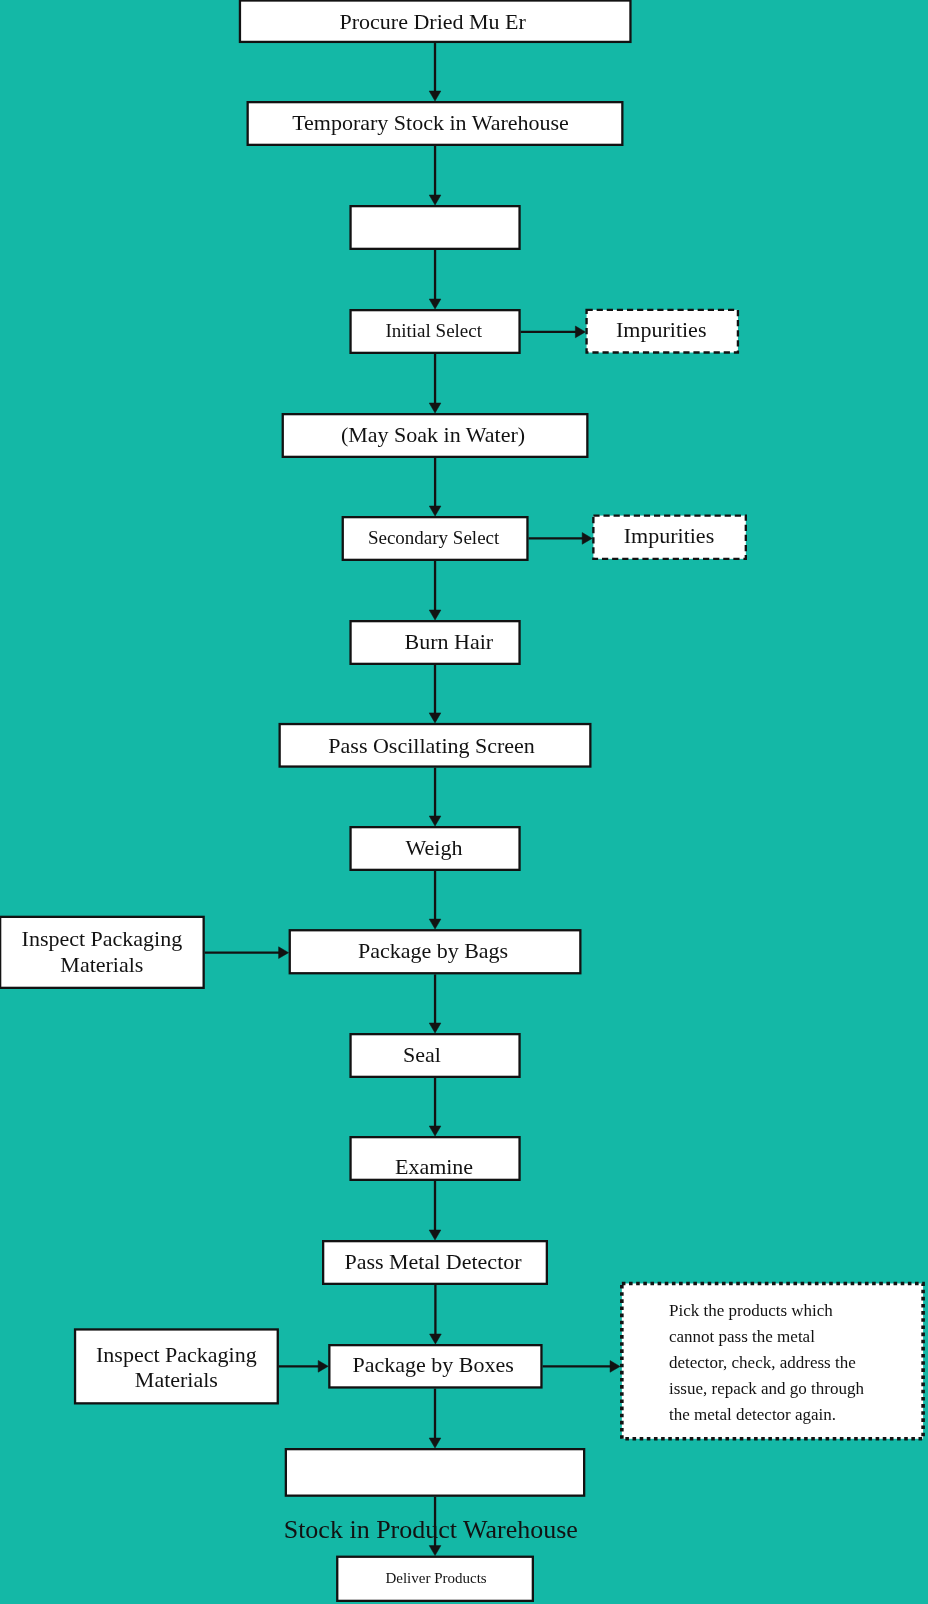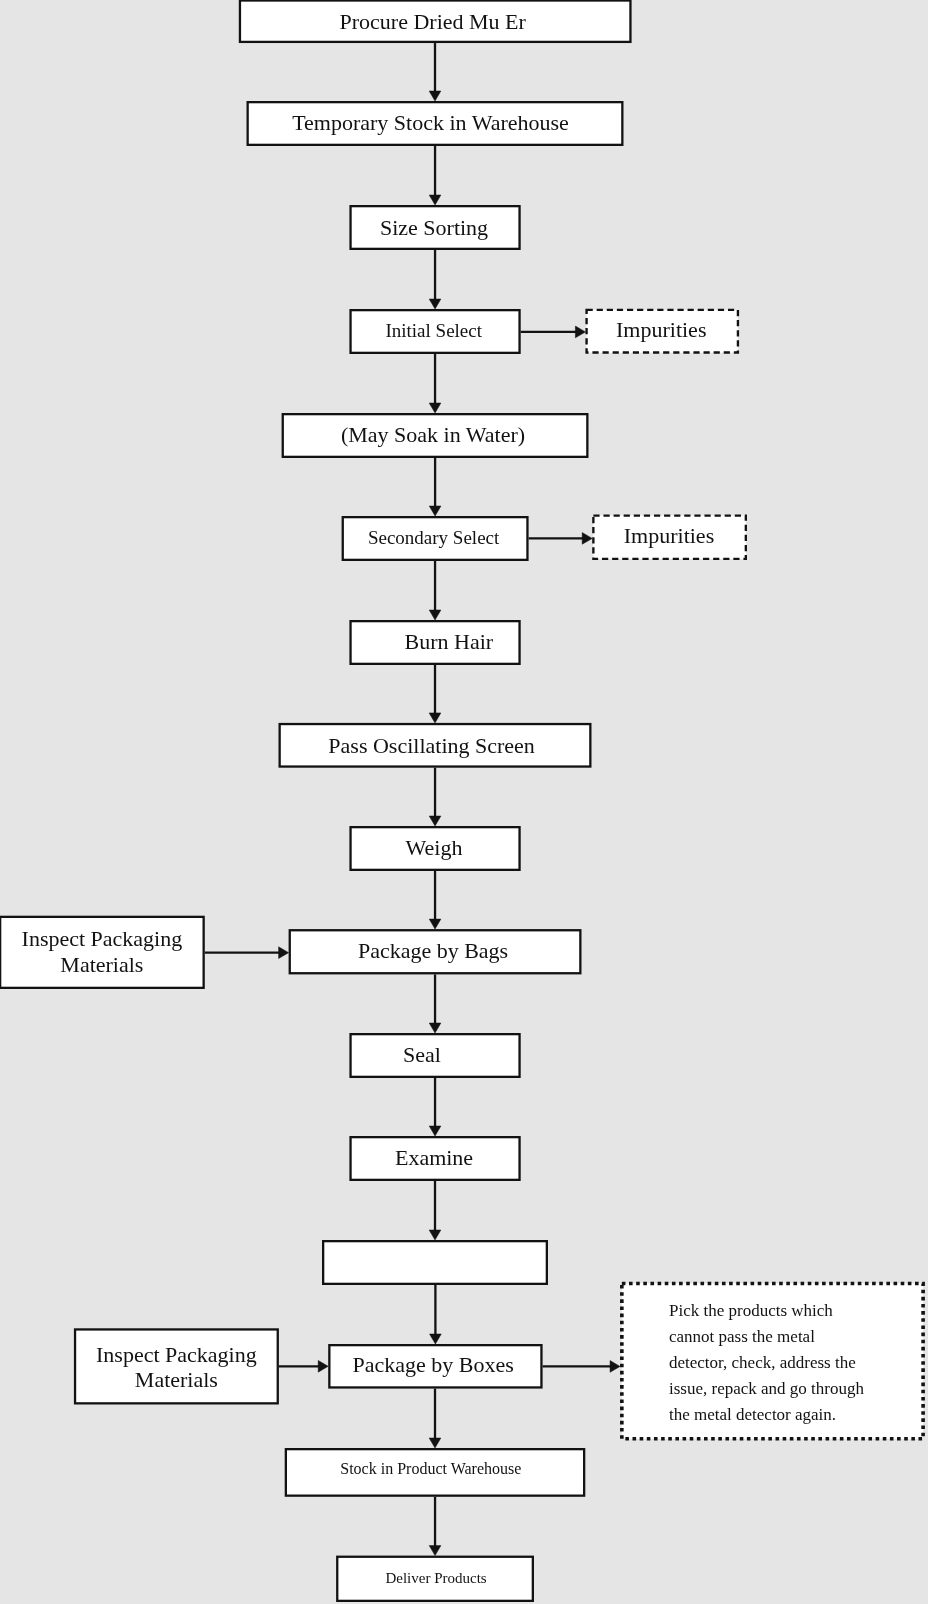--- a/index.html
+++ b/index.html
@@ -1,20 +1,20 @@
 <!DOCTYPE html>
 <html><head>
 <meta charset="utf-8">
 <title>Mu Er Processing Flowchart</title>
 <style>
   html, body { margin:0; padding:0; background:#ffffff; }
   body { width:928px; height:1604px; position:relative; overflow:hidden;
          font-family:"Liberation Serif", serif; color:#121212;
          -webkit-font-smoothing:antialiased; }
-  #canvas { position:absolute; left:0; top:0; width:928px; height:1604px; background:#e5e5e5; }
+  #canvas { position:absolute; left:0; top:0; width:928px; height:1604px; background:#14b8a6; }
   svg#scene { position:absolute; left:0; top:0; width:928px; height:1604px; display:block; }
   .nodetext { position:absolute; box-sizing:border-box; display:flex;
               align-items:center; justify-content:center; text-align:center;
               font-size:22px; line-height:23.4px; color:#121212; white-space:pre;
               transform:translateZ(0); }
   .nodetext.left { justify-content:flex-start; text-align:left; }
 </style>
 </head>
 <body>
 
@@ -117,31 +117,31 @@
         <path d="M435 1388.6L435 1439.5" stroke="#121212" stroke-width="2.3" fill="none"></path>
         <path d="M429.15 1438L440.85 1438L435 1448Z" fill="#121212" stroke="#121212" stroke-width="0.5"></path>
       </g>
       <g>
         <path d="M435.05 1496.8L435.05 1547.1" stroke="#121212" stroke-width="2.3" fill="none"></path>
         <path d="M429.2 1545.6L440.90000000000003 1545.6L435.05 1555.6Z" fill="#121212" stroke="#121212" stroke-width="0.5"></path>
       </g>
     </svg>
   <div class="nodetext" style="left: 236.3px; top: 0.65px; width: 392.8px; height: 43.7px; font-size: 22px; line-height: 26px;"><span><span>Procure Dried Mu Er</span></span></div>
   <div class="nodetext" style="left: 242px; top: 100px; width: 377px; height: 45px; font-size: 22px; line-height: 26px;"><span><span>Temporary Stock in Warehouse</span></span></div>
-  <div class="nodetext" style="left: 348.4px; top: 205px; width: 171.3px; height: 45px; font-size: 22px; line-height: 26px;"><span><span>Size Sorting</span></span></div>
   <div class="nodetext" style="left: 348.1px; top: 308px; width: 171.3px; height: 45px; font-size: 19px; line-height: 26px;"><span><span>Initial Select</span></span></div>
   <div class="nodetext" style="left: 584.4px; top: 307.7px; width: 153.7px; height: 45px; font-size: 22px; line-height: 26px;"><span><span>Impurities</span></span></div>
   <div class="nodetext" style="left: 279.6px; top: 412px; width: 306.9px; height: 45px; font-size: 22px; line-height: 26px;"><span><span>(May Soak in Water)</span></span></div>
   <div class="nodetext" style="left: 340.1px; top: 515px; width: 187px; height: 45px; font-size: 19px; line-height: 26px;"><span><span>Secondary Select</span></span></div>
   <div class="nodetext" style="left: 591.6px; top: 513.4px; width: 154.8px; height: 45.6px; font-size: 22px; line-height: 26px;"><span><span>Impurities</span></span></div>
   <div class="nodetext" style="left: 349.4px; top: 619px; width: 199px; height: 45px; font-size: 22px; line-height: 26px; text-align: center;"><span><span>Burn Hair</span></span></div>
   <div class="nodetext" style="left: 275.1px; top: 721.9px; width: 313px; height: 49px; font-size: 22px; line-height: 26px;"><span><span>Pass Oscillating Screen</span></span></div>
   <div class="nodetext" style="left: 348.4px; top: 825px; width: 171.3px; height: 45px; font-size: 22px; line-height: 26px;"><span><span>Weigh</span></span></div>
   <div class="nodetext" style="left: -1px; top: 915.7px; width: 205.8px; height: 73.3px; font-size: 22px; line-height: 26px;"><span><span>Inspect Packaging</span><br><span>Materials</span></span></div>
   <div class="nodetext" style="left: 286.6px; top: 928.1px; width: 292.9px; height: 45.3px; font-size: 22px; line-height: 26px;"><span><span>Package by Bags</span></span></div>
   <div class="nodetext" style="left: 349.4px; top: 1032px; width: 145px; height: 45px; font-size: 22px; line-height: 26px;"><span><span>Seal</span></span></div>
-  <div class="nodetext" style="left: 348.4px; top: 1135px; width: 171.3px; height: 45px; font-size: 22px; line-height: 26px;"><span><span>Examine</span></span></div>
+  <div class="nodetext" style="left: 348.4px; top: 1135px; width: 171.3px; height: 45px; font-size: 22px; line-height: 26px; align-items: flex-end;"><span><span>Examine</span></span></div>
+  <div class="nodetext" style="left: 320px; top: 1239px; width: 226px; height: 45px; font-size: 22px; line-height: 26px;"><span><span>Pass Metal Detector</span></span></div>
   <div class="nodetext" style="left: 73.9px; top: 1328.8px; width: 205px; height: 76.2px; font-size: 22px; line-height: 25px;"><span><span>Inspect Packaging</span><br><span>Materials</span></span></div>
   <div class="nodetext" style="left: 326px; top: 1343px; width: 214.4px; height: 44.6px; font-size: 22px; line-height: 26px;"><span><span>Package by Boxes</span></span></div>
   <div class="nodetext left" style="left: 645px; top: 1283.65px; width: 304.85px; height: 158.95px; font-size: 17px; line-height: 26px; padding-left: 24px; align-items: center;"><span><span>Pick the products which</span><br><span>cannot pass the metal</span><br><span>detector, check, address the</span><br><span>issue, repack and go through</span><br><span>the metal detector again.</span></span></div>
-  <div class="nodetext" style="left: 280.5px; top: 1445px; width: 300.6px; height: 48.8px; font-size: 16px; line-height: 26px;"><span><span>Stock in Product Warehouse</span></span></div>
+  <div class="nodetext" style="left: 280.5px; top: 1506px; width: 300.6px; height: 48.8px; font-size: 26px; line-height: 26px;"><span><span>Stock in Product Warehouse</span></span></div>
   <div class="nodetext" style="left: 337.1px; top: 1554.6px; width: 197.9px; height: 46.4px; font-size: 15px; line-height: 26px;"><span><span>Deliver Products</span></span></div>
 </div>
 
 </body></html>

